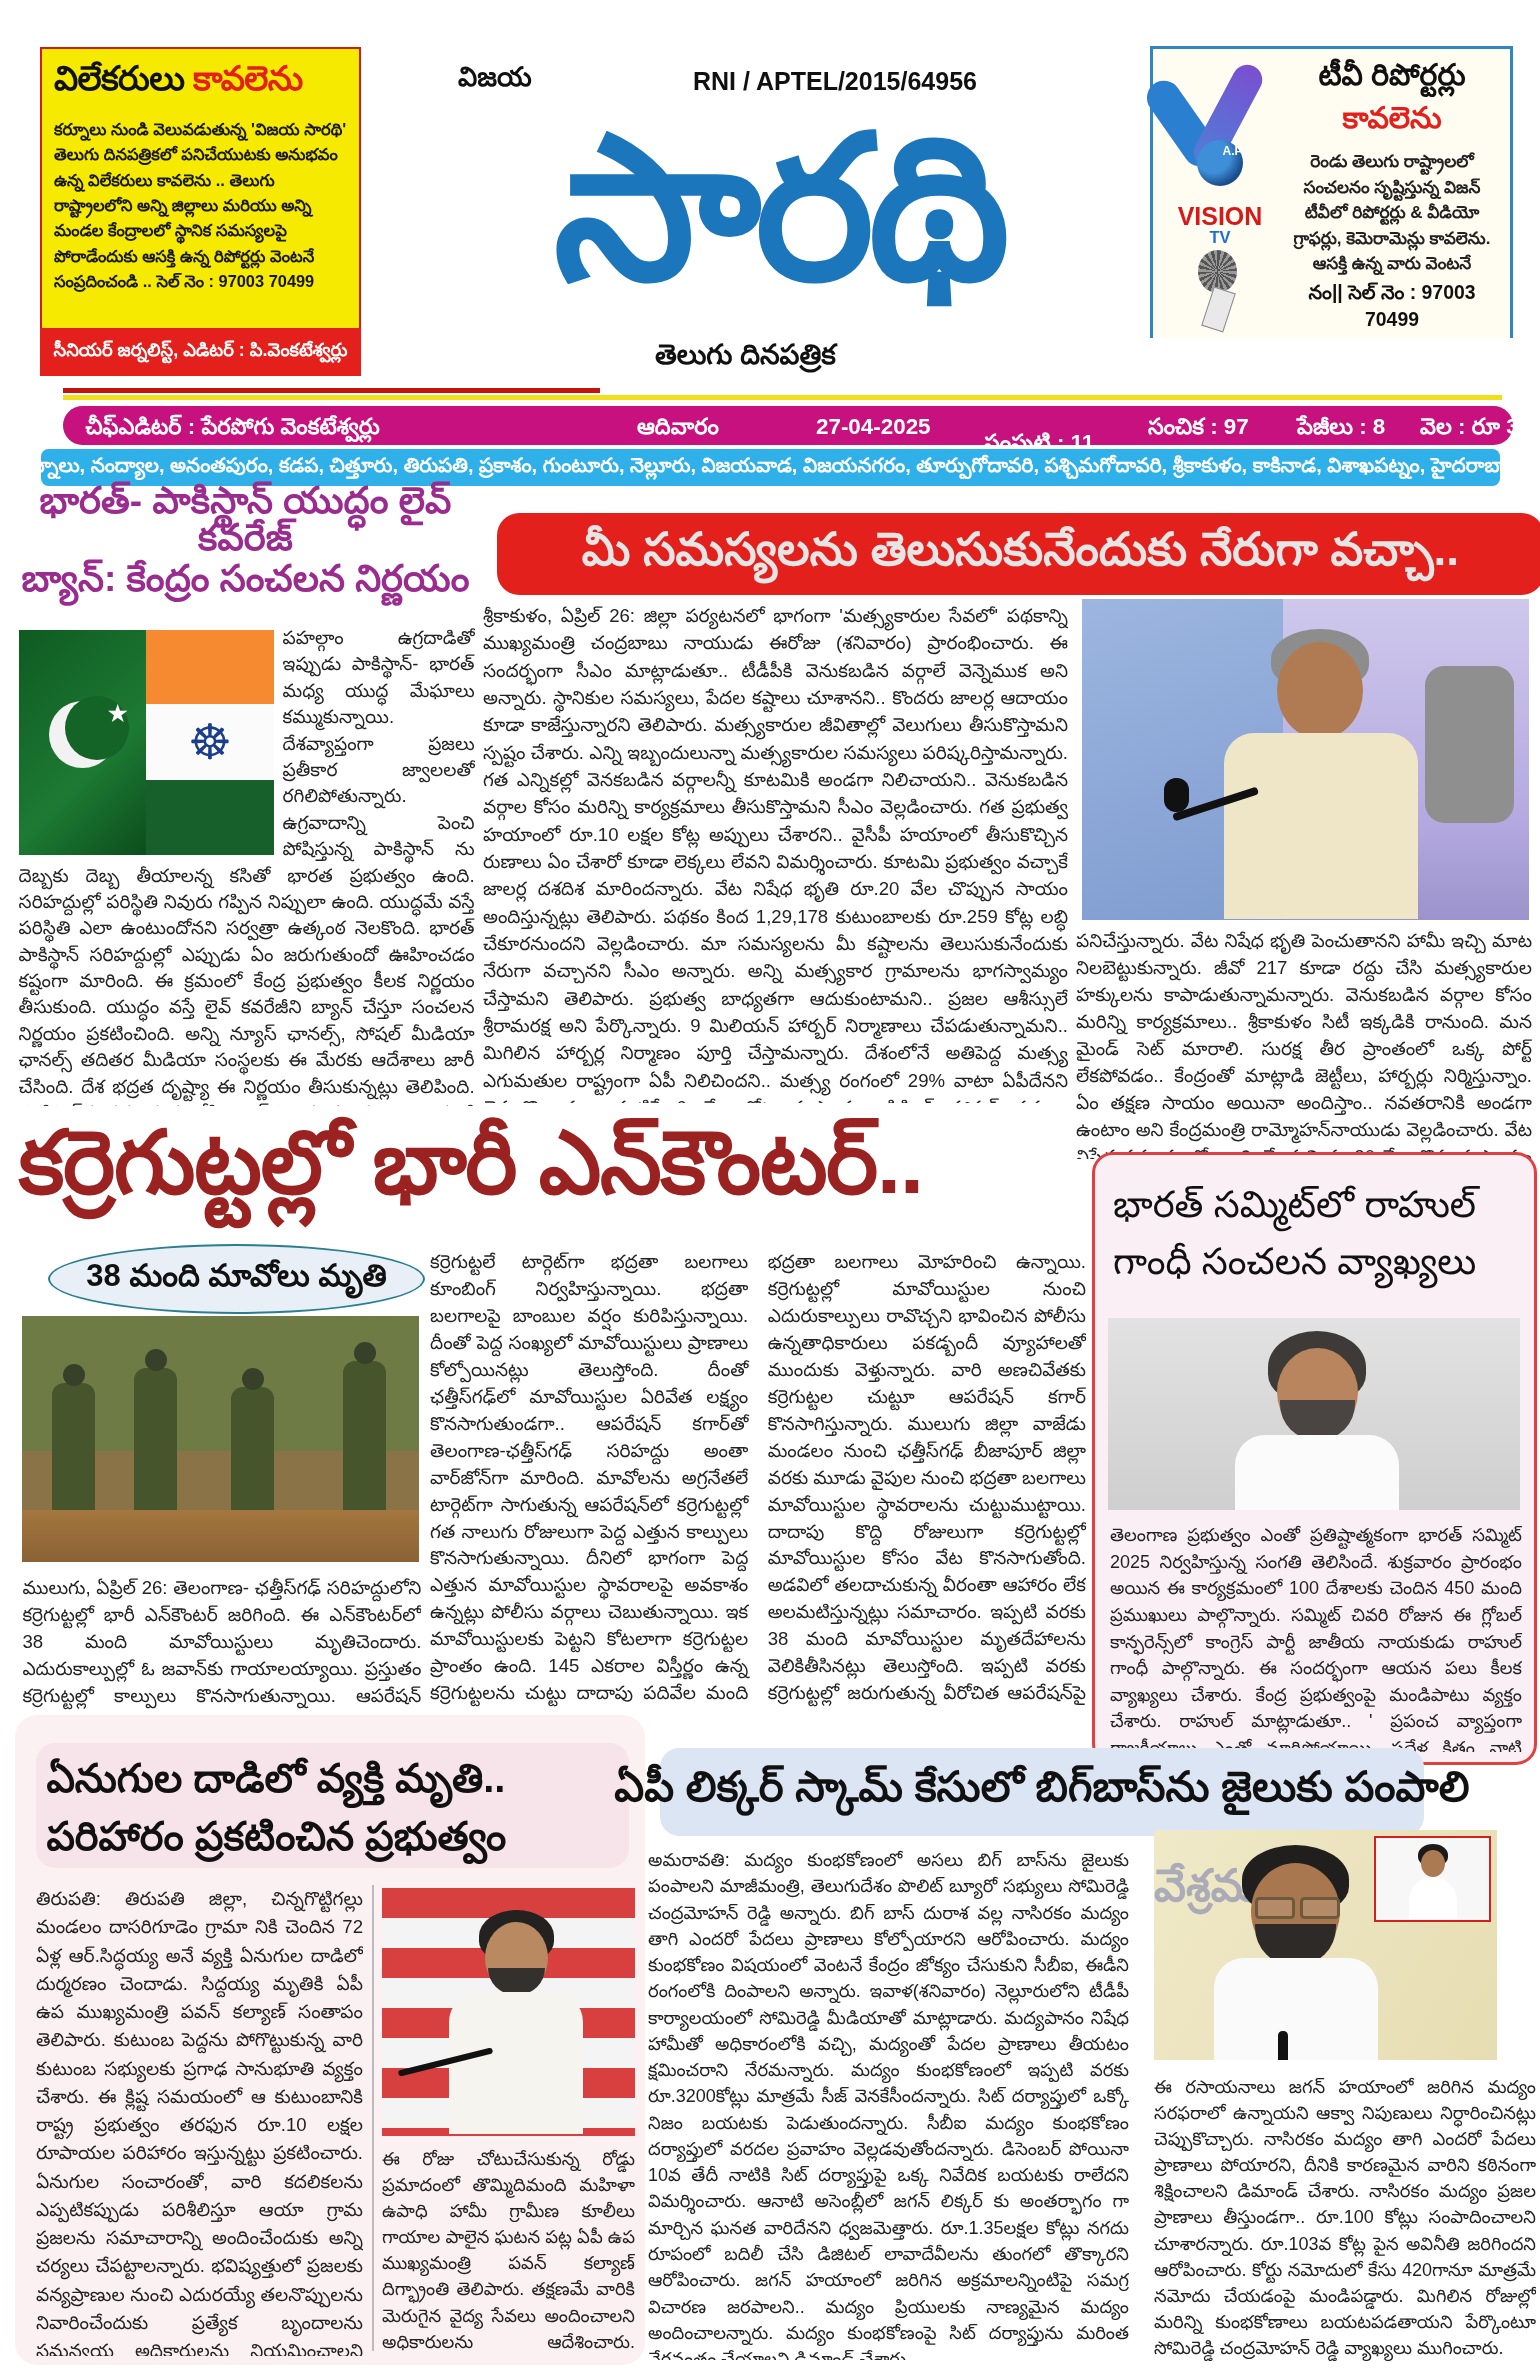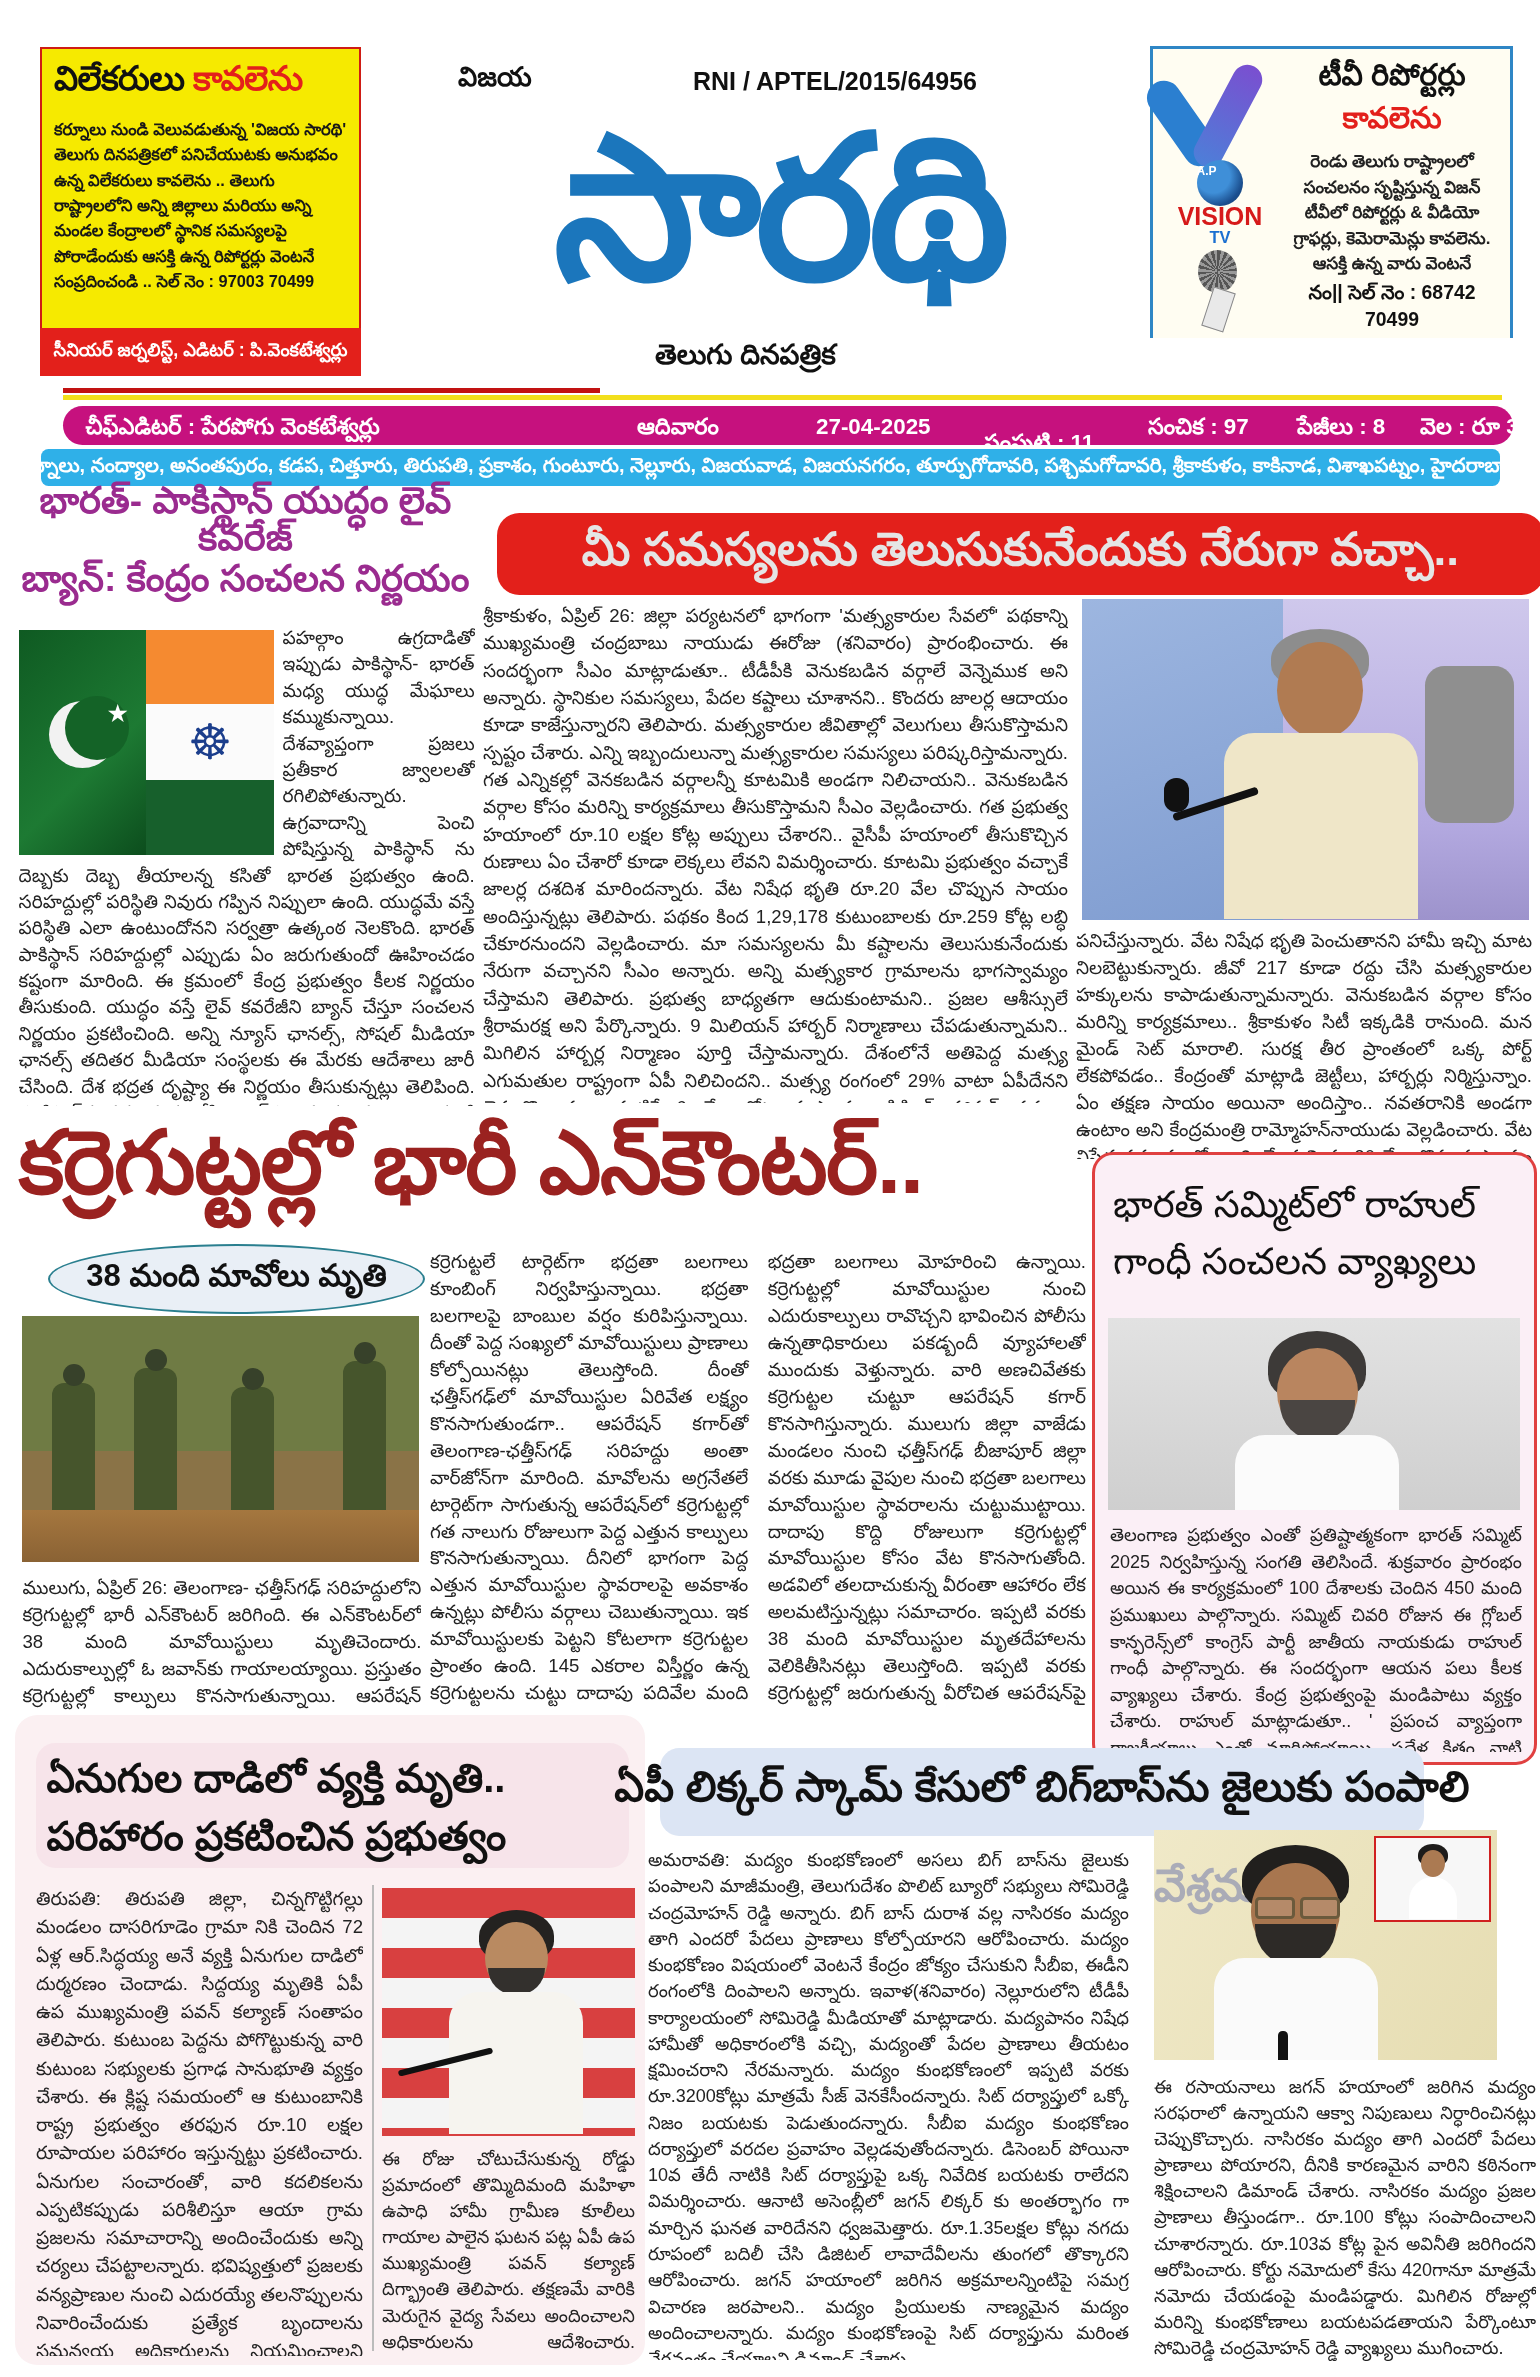--- a/index.html
+++ b/index.html
@@ -23,23 +23,23 @@
            font-size:201px;font-weight:bold;text-align:center;line-height:268px;letter-spacing:-6px;}
   .masthead-tagline{left:589px;top:339px;width:313px;font-size:28px;font-weight:bold;color:#111;text-align:center;}
 
   .right-ad{left:1150px;top:46px;width:363px;height:292px;background:#FFFDF2;border:3.7px solid #2E86C5;
             border-bottom:none;box-sizing:border-box;}
   .right-ad-footer{left:1150px;top:333px;width:363px;height:54px;background:#3FA9E0;border:3.7px solid #2E86C5;border-top:none;
             box-sizing:border-box;color:#06224d;font-size:25px;font-weight:bold;display:flex;align-items:center;justify-content:center;}
   .va-logo{position:absolute;left:7.5px;top:11.2px;width:119px;height:268px;}
   .va-v1{position:absolute;left:4.5px;top:15px;width:34px;height:97px;background:#2b7fd0;border-radius:18px;transform:rotate(-35deg);}
   .va-v2{position:absolute;left:52px;top:0px;width:30px;height:112px;background:linear-gradient(#7a4fd0,#4d7fd8);border-radius:16.4px;transform:rotate(28deg);}
-  .va-globe{position:absolute;left:36px;top:100px;width:46px;height:46px;border-radius:50%;
+  .va-globe{position:absolute;left:36px;top:80px;width:46px;height:46px;border-radius:50%;
             background:radial-gradient(circle at 35% 35%, #3f8fd8 0 40%, #1b4f8f 70%, #123a6b);color:#fff;
-            font-size:12px;font-weight:bold;text-align:left;line-height:22.4px;}
+            font-size:12px;font-weight:bold;text-align:right;line-height:22.4px;}
   .va-vision{position:absolute;left:0px;top:142px;width:119px;text-align:center;color:#d61a1a;font-size:25px;font-weight:bold;letter-spacing:0px;}
   .va-tv{position:absolute;left:0px;top:168px;width:119px;text-align:center;color:#1b6fd0;font-size:16.4px;font-weight:bold;}
   .va-mic{position:absolute;left:30px;top:190px;width:52px;height:82px;}
   .va-mic .head{position:absolute;left:7.5px;top:0;width:39px;height:43px;border-radius:50%;
             background:repeating-conic-gradient(#555 0 10deg,#999 10deg 20deg);}
   .va-mic .stem{position:absolute;left:16.4px;top:39px;width:21px;height:39px;background:#e9e9e9;border:1.5px solid #888;transform:rotate(18deg);}
   .right-ad .txt{position:absolute;left:127px;top:9px;width:224px;text-align:center;}
   .right-ad .t1{font-size:30px;font-weight:bold;color:#111;}
   .right-ad .t2{font-size:30px;font-weight:bold;color:#E3201B;margin-top:1.5px;}
   .right-ad .bdy{margin-top:7.5px;font-size:17px;font-weight:bold;color:#222;line-height:1.5;}
@@ -148,21 +148,21 @@
       <div class="va-tv">TV</div>
       <div class="va-mic">
         <div class="head"></div>
         <div class="stem"></div>
       </div>
     </div>
     <div class="txt">
       <div class="t1">టీవీ రిపోర్టర్లు</div>
       <div class="t2">కావలెను</div>
       <div class="bdy">రెండు తెలుగు రాష్ట్రాలలో సంచలనం సృష్టిస్తున్న విజన్ టీవీలో రిపోర్టర్లు &amp; వీడియో గ్రాఫర్లు, కెమెరామెన్లు కావలెను. ఆసక్తి ఉన్న వారు వెంటనే</div>
-      <div class="ph">నం|| సెల్ నెం : 68742 70499</div>
+      <div class="ph">నం|| సెల్ నెం : 97003 70499</div>
     </div>
   </div>
 
   <div class="abs rule-red"></div>
   <div class="abs rule-yellow"></div>
   <div class="abs infobar">
     <span class="ib-chief">చీఫ్‌ఎడిటర్ : పేరపోగు వెంకటేశ్వర్లు</span>
     <span class="ib-day">ఆదివారం</span>
     <span class="ib-date">27-04-2025</span>
     <span class="ib-vol">సంపుటి : 11</span>

